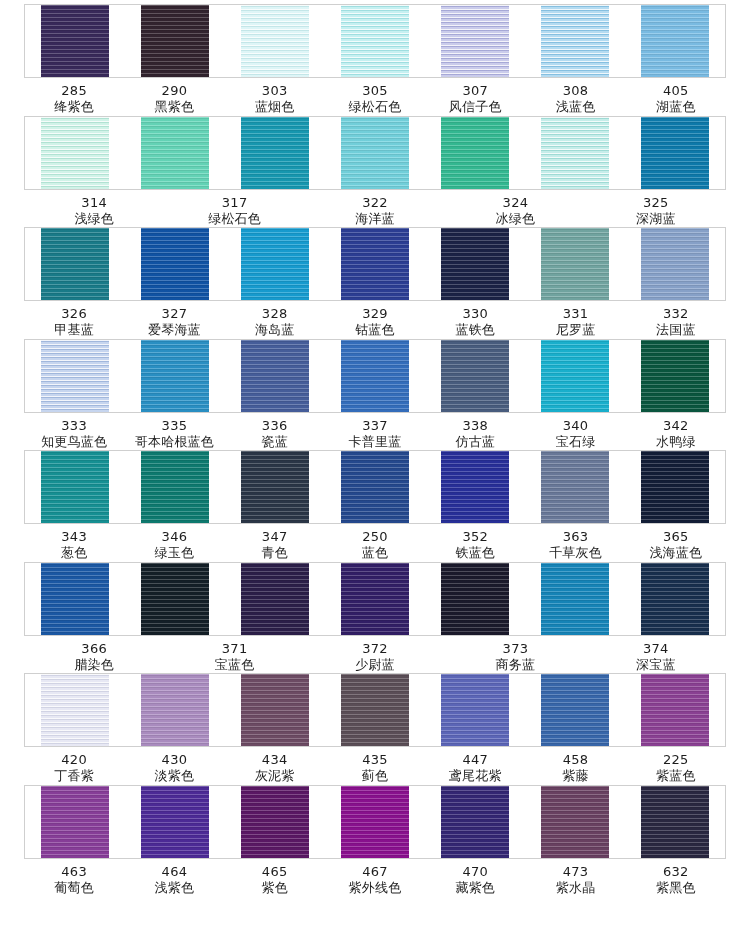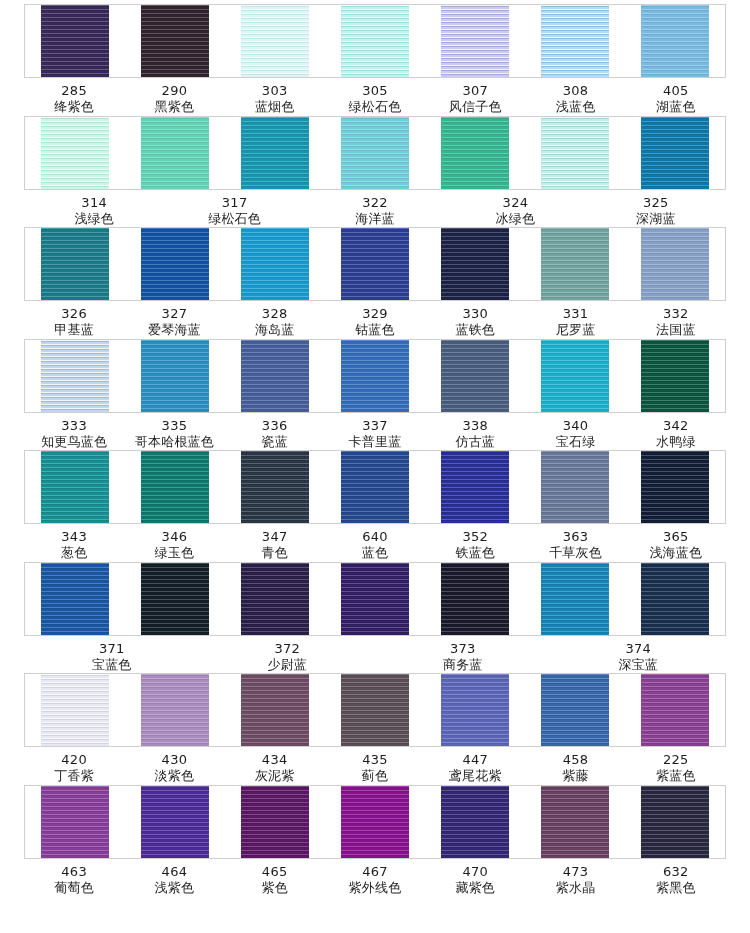--- a/index.html
+++ b/index.html
@@ -340,21 +340,21 @@
         </div>
         <div class="label-cell">
           <span class="code">346</span>
           <span class="cname">绿玉色</span>
         </div>
         <div class="label-cell">
           <span class="code">347</span>
           <span class="cname">青色</span>
         </div>
         <div class="label-cell">
-          <span class="code">640</span>
+          <span class="code">250</span>
           <span class="cname">蓝色</span>
         </div>
         <div class="label-cell">
           <span class="code">352</span>
           <span class="cname">铁蓝色</span>
         </div>
         <div class="label-cell">
           <span class="code">363</span>
           <span class="cname">千草灰色</span>
         </div>
@@ -382,20 +382,24 @@
           <div class="ribbon" style="background: rgb(27, 26, 44);"></div>
         </div>
         <div class="cell">
           <div class="ribbon" style="background: rgb(22, 135, 188);"></div>
         </div>
         <div class="cell">
           <div class="ribbon" style="background: rgb(24, 48, 79);"></div>
         </div>
       </div>
       <div class="labels">
+        <div class="label-cell">
+          <span class="code">366</span>
+          <span class="cname">腊染色</span>
+        </div>
         <div class="label-cell">
           <span class="code">371</span>
           <span class="cname">宝蓝色</span>
         </div>
         <div class="label-cell">
           <span class="code">372</span>
           <span class="cname">少尉蓝</span>
         </div>
         <div class="label-cell">
           <span class="code">373</span>

